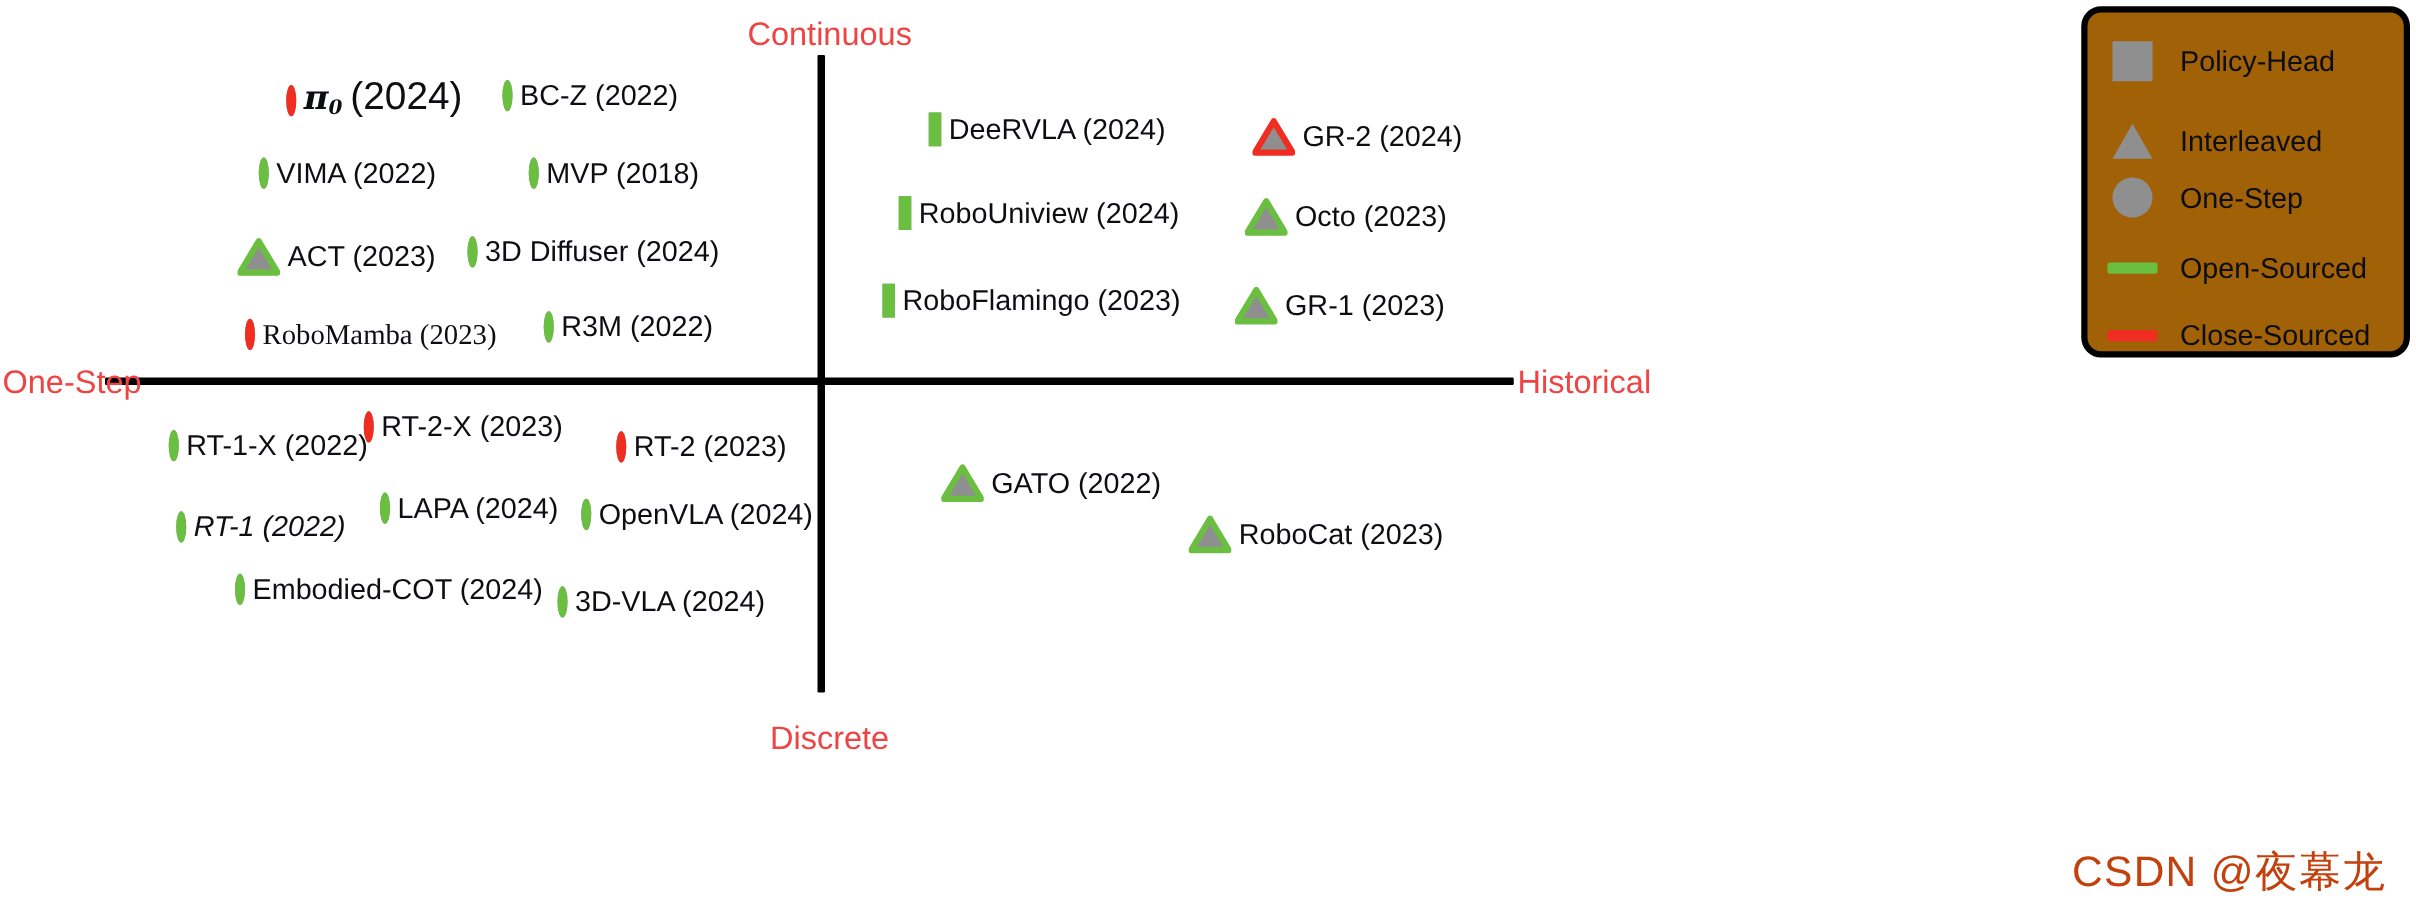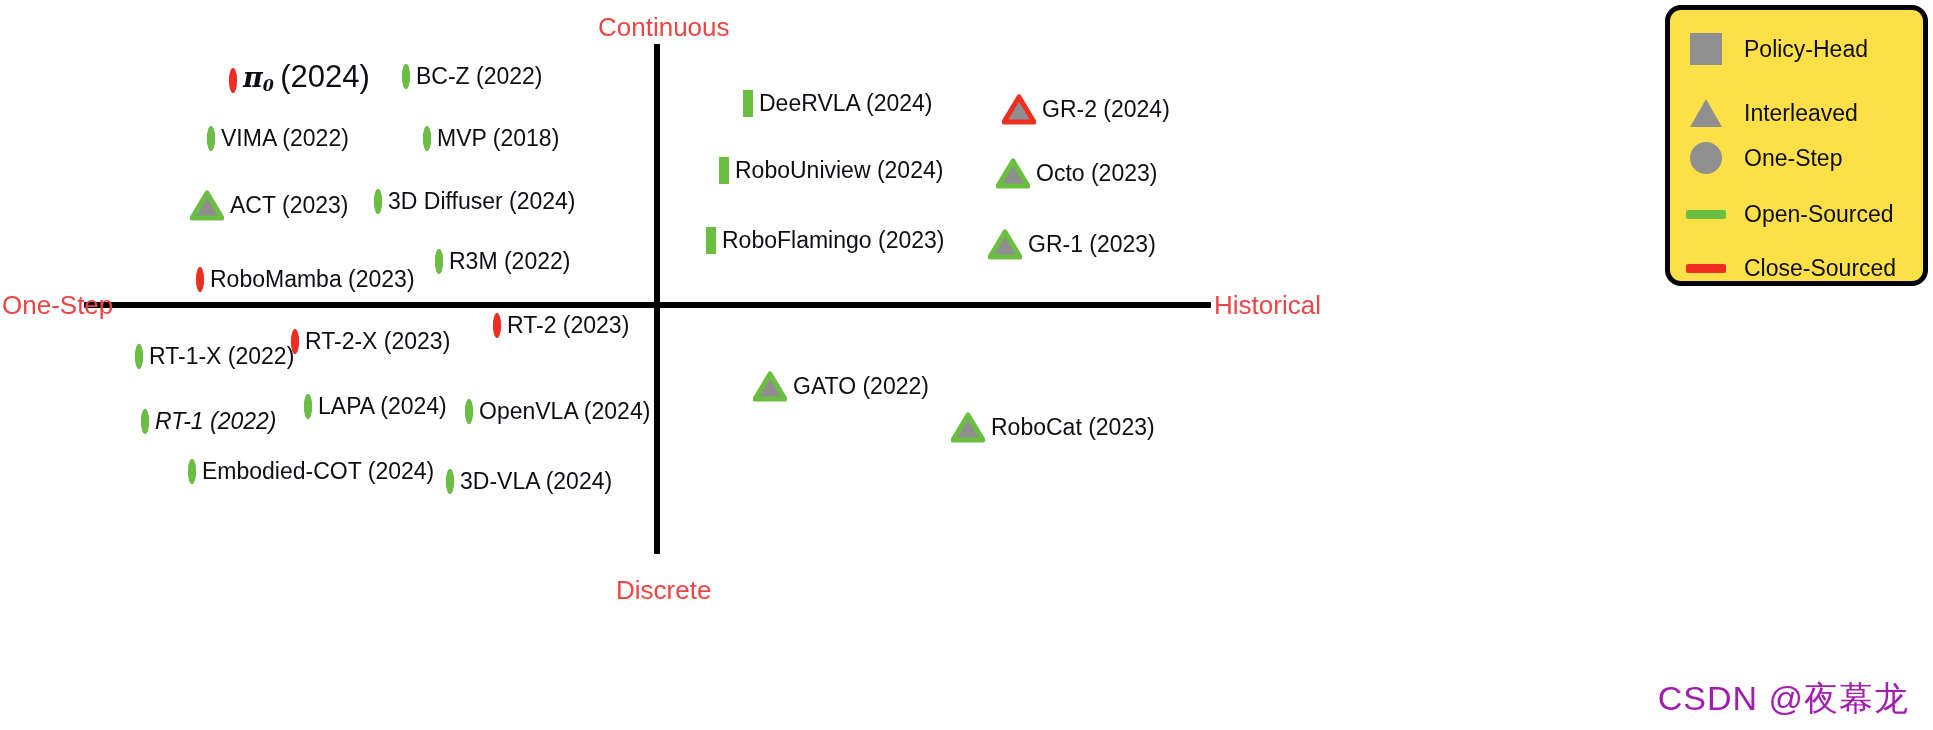--- a/index.html
+++ b/index.html
@@ -29,36 +29,36 @@
 
   
   .m-square{width:30px;height:30px;background:#8f8f8f;
             border:5px solid #6abf40;box-sizing:border-box;}
 
   
   .m-tri{width:34px;height:31px;display:block;}
 
   
   #legend{
-    position:absolute;background:#fde047;
+    position:absolute;background:#a16207;
     border:5px solid #000;border-radius:16px;
     box-sizing:border-box;
   }
   .lg-row{position:absolute;display:flex;align-items:center;height:34px;}
   .lg-key{width:56px;display:flex;align-items:center;justify-content:center;flex:0 0 auto;}
   .lg-text{font-size:23px;line-height:23px;color:#0d0d14;white-space:nowrap;margin-left:10px;}
   .k-square{width:32px;height:32px;background:#8f8f8f;}
   .k-tri{width:34px;height:30px;display:block;}
   .k-circle{width:32px;height:32px;border-radius:50%;background:#8f8f8f;}
   .k-line{width:40px;height:9px;border-radius:2px;}
 
   
   #watermark{
     position:absolute;right:24px;bottom:12px;
-    font-size:34px;line-height:40px;color:#a21caf;
+    font-size:34px;line-height:40px;color:#c2410c;
     letter-spacing:1px;white-space:nowrap;user-select:none;
   }
 
   
   .pi-lbl{font-size:31px;line-height:23px;}
   .pi-sym{font-family:"DejaVu Serif",serif;font-style:italic;font-weight:700;font-size:27px;}
   .pi-sub{font-size:16px;vertical-align:-4px;font-family:"DejaVu Serif",serif;}
 </style>
 </head>
 <body>
@@ -95,21 +95,21 @@
           <svg class="m-tri" width="34" height="31" viewBox="0 0 34 31">
             <polygon points="17,3 32,28 2,28" fill="#8f8f8f" stroke="#6abf40" stroke-width="5" stroke-linejoin="round"></polygon>
           </svg>
         </span>
         <span class="lbl">ACT (2023)</span>
       </div>
       <div class="pt" style="left: 374px; top: 190px;">
         <span class="glyph"><span class="m-circle" style="border-color:#6abf40;background:#8f8f8f;"></span></span>
         <span class="lbl">3D Diffuser (2024)</span>
       </div>
-      <div class="pt" style="left: 196px; top: 268px;">
+      <div class="pt" style="left: 196px; top: 256px; font-family: Liberation Serif, serif;">
         <span class="glyph"><span class="m-circle closed" style="border-color:#ef2d20;background:#8f8f8f;"></span></span>
         <span class="lbl">RoboMamba (2023)</span>
       </div>
       <div class="pt" style="left: 435px; top: 250px;">
         <span class="glyph"><span class="m-circle" style="border-color:#6abf40;background:#8f8f8f;"></span></span>
         <span class="lbl">R3M (2022)</span>
       </div>
       <div class="pt" style="left: 743px; top: 92px;">
         <span class="glyph"><span class="m-square" style="border-color:#6abf40;background:#8f8f8f;"></span></span>
         <span class="lbl">DeeRVLA (2024)</span>
@@ -147,21 +147,21 @@
         <span class="lbl">GR-1 (2023)</span>
       </div>
       <div class="pt" style="left: 135px; top: 345px;">
         <span class="glyph"><span class="m-circle" style="border-color:#6abf40;background:#8f8f8f;"></span></span>
         <span class="lbl">RT-1-X (2022)</span>
       </div>
       <div class="pt" style="left: 291px; top: 330px;">
         <span class="glyph"><span class="m-circle closed" style="border-color:#ef2d20;background:#8f8f8f;"></span></span>
         <span class="lbl">RT-2-X (2023)</span>
       </div>
-      <div class="pt" style="left: 493px; top: 314px; justify-content: center;">
+      <div class="pt" style="left: 493px; top: 346px; justify-content: center;">
         <span class="glyph"><span class="m-circle closed" style="border-color:#ef2d20;background:#8f8f8f;"></span></span>
         <span class="lbl">RT-2 (2023)</span>
       </div>
       <div class="pt" style="left: 141px; top: 410px; font-style: italic;">
         <span class="glyph"><span class="m-circle" style="border-color:#6abf40;background:#8f8f8f;"></span></span>
         <span class="lbl">RT-1 (2022)</span>
       </div>
       <div class="pt" style="left: 304px; top: 395px; justify-content: space-between;">
         <span class="glyph"><span class="m-circle" style="border-color:#6abf40;background:#8f8f8f;"></span></span>
         <span class="lbl">LAPA (2024)</span>

